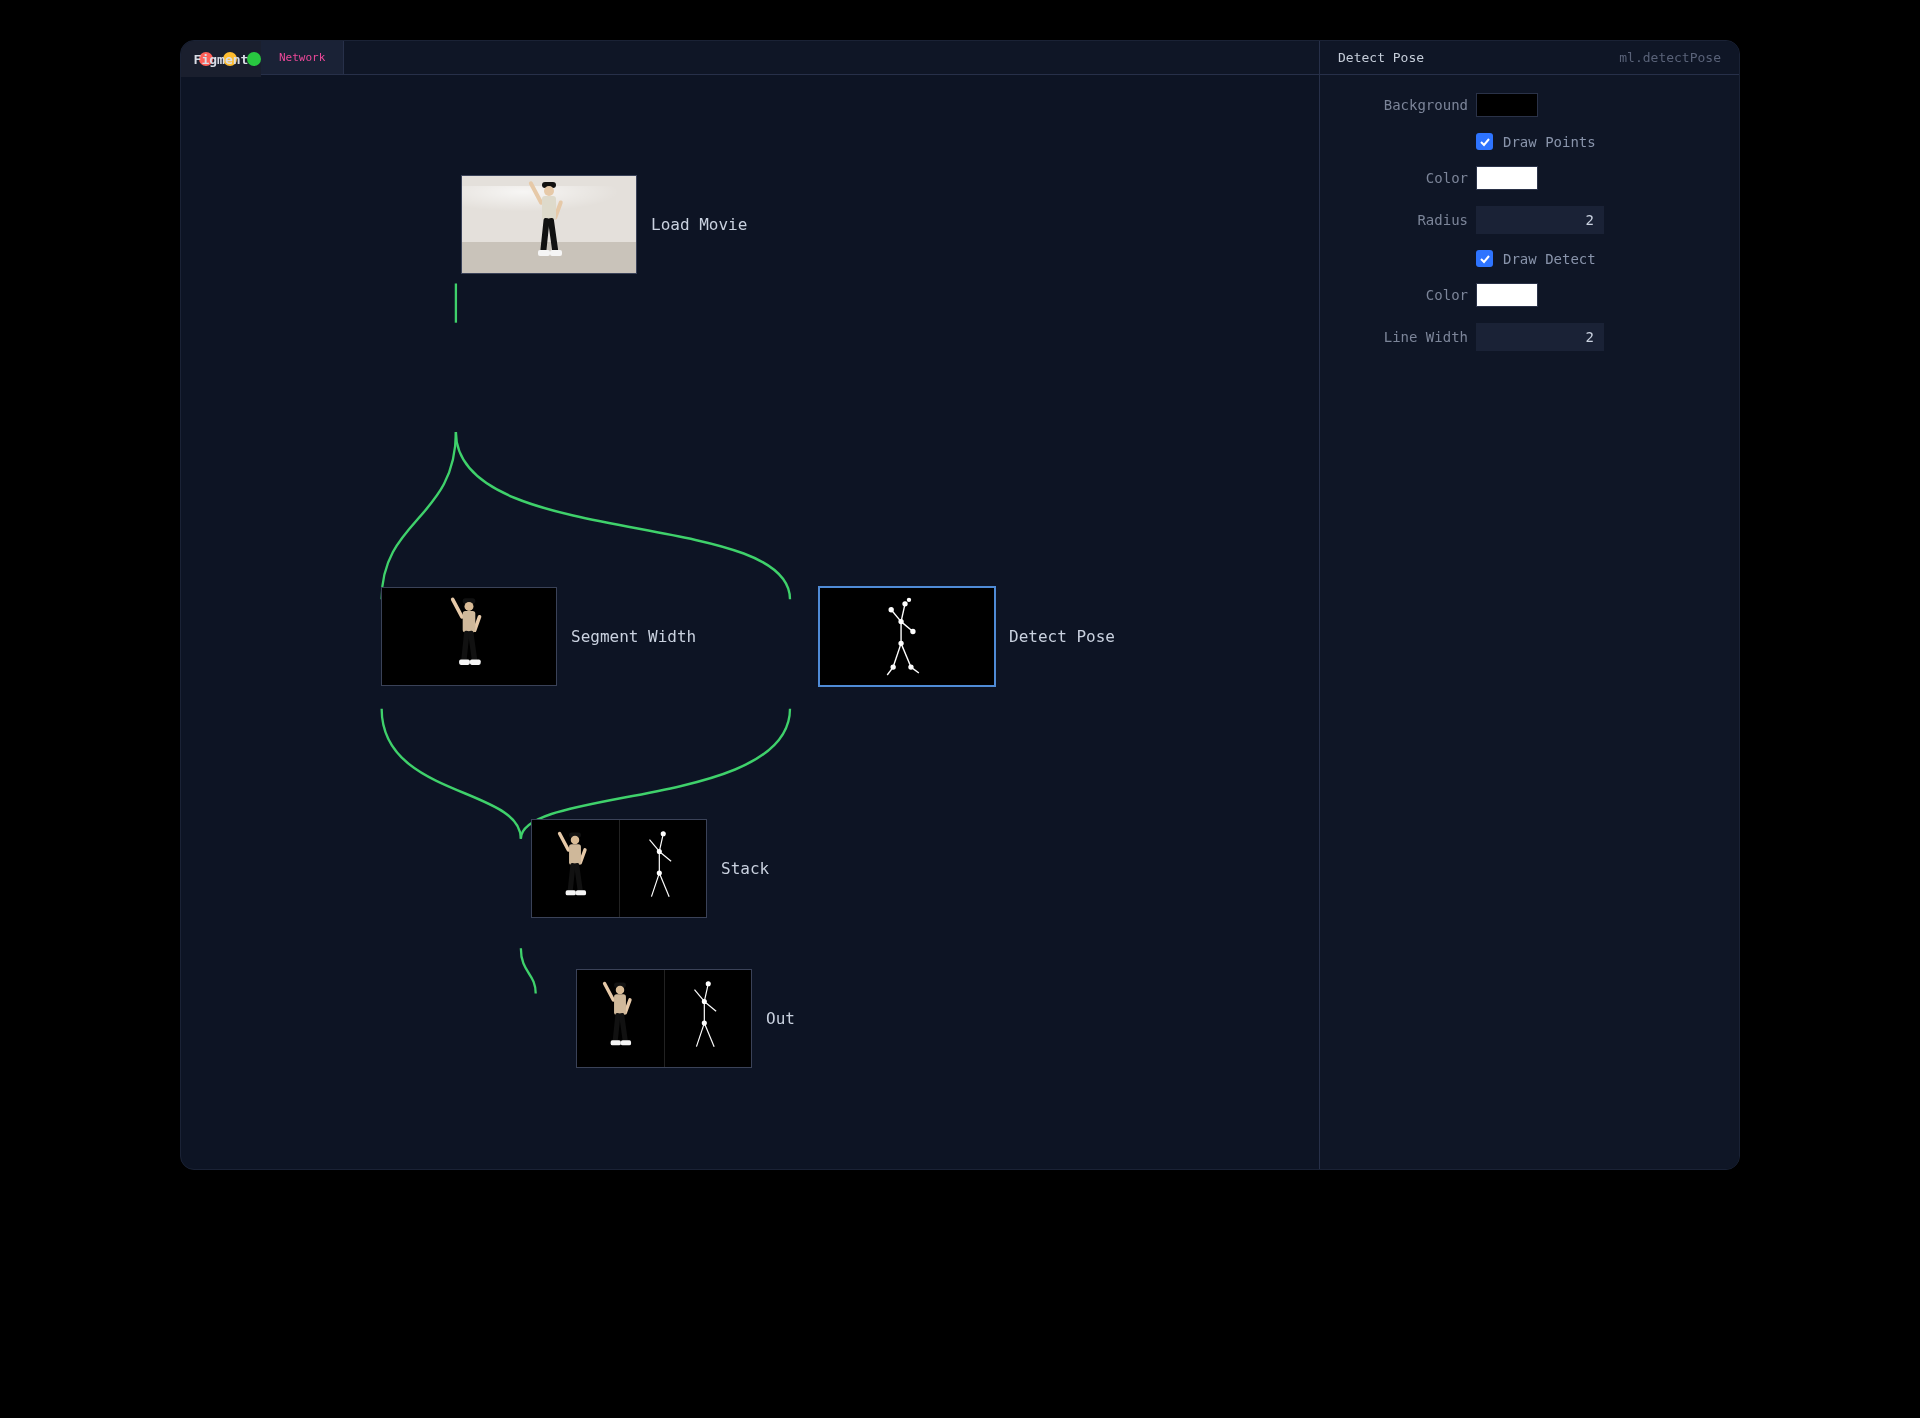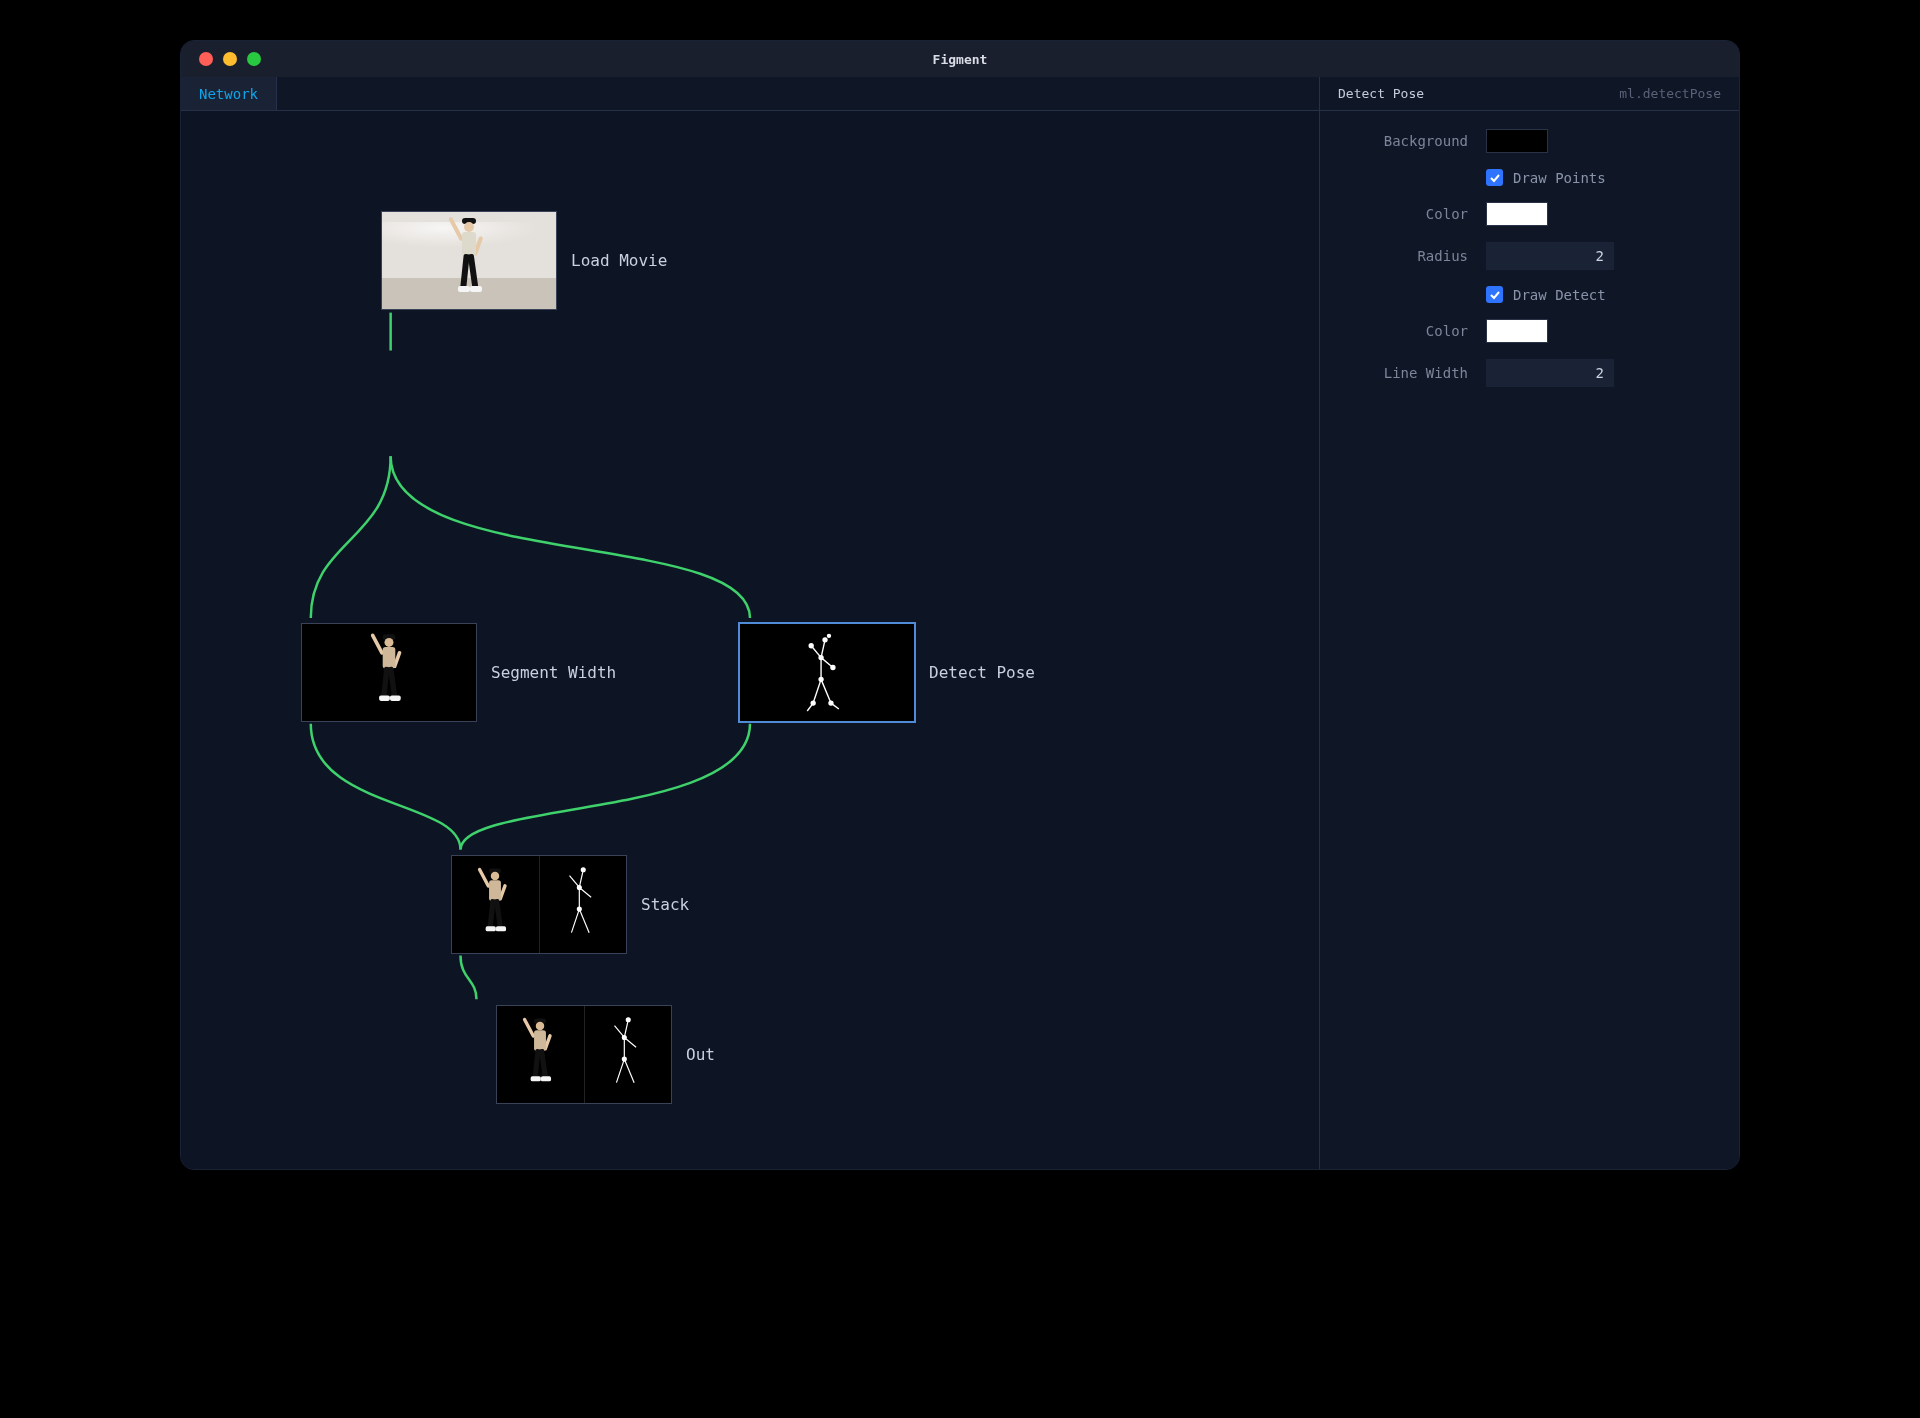--- a/index.html
+++ b/index.html
@@ -17,21 +17,21 @@
     padding-top: 40px;
   }
   .window {
     width: 1560px;
     height: 1130px;
     background: #0d1424;
     border-radius: 14px;
     box-shadow: 0 20px 60px rgba(0,0,0,0.6);
     overflow: hidden;
     display: flex;
-    flex-direction: column;
+    flex-direction: row;
     border: 1px solid #1a2235;
   }
   .titlebar {
     height: 36px;
     background: #1a1f2e;
     display: flex;
     align-items: center;
     position: relative;
   }
   .traffic-lights {
@@ -66,24 +66,24 @@
     height: 34px;
     background: #0f1626;
     display: flex;
     align-items: stretch;
     border-bottom: 1px solid #273049;
   }
   .tab {
     padding: 0 18px;
     display: flex;
     align-items: center;
-    color: #0ea5e9;
+    color: #ec4899;
     border-right: 1px solid #273049;
     background: #1a2236;
-    font-size: 14px;
+    font-size: 11px;
   }
   .canvas {
     flex: 1;
     position: relative;
     background: #0d1424;
     overflow: hidden;
   }
   svg.edges {
     position: absolute;
     inset: 0;
@@ -186,21 +186,21 @@
   .inspector-body {
     padding: 18px 18px;
     display: flex;
     flex-direction: column;
     gap: 16px;
   }
   .prop-row {
     display: grid;
     grid-template-columns: 130px 1fr;
     align-items: center;
-    gap: 18px;
+    gap: 8px;
   }
   .prop-label {
     text-align: right;
     color: #7c8599;
     font-size: 14px;
   }
   .swatch {
     width: 62px; height: 24px;
     border: 1px solid #2a3248;
   }

